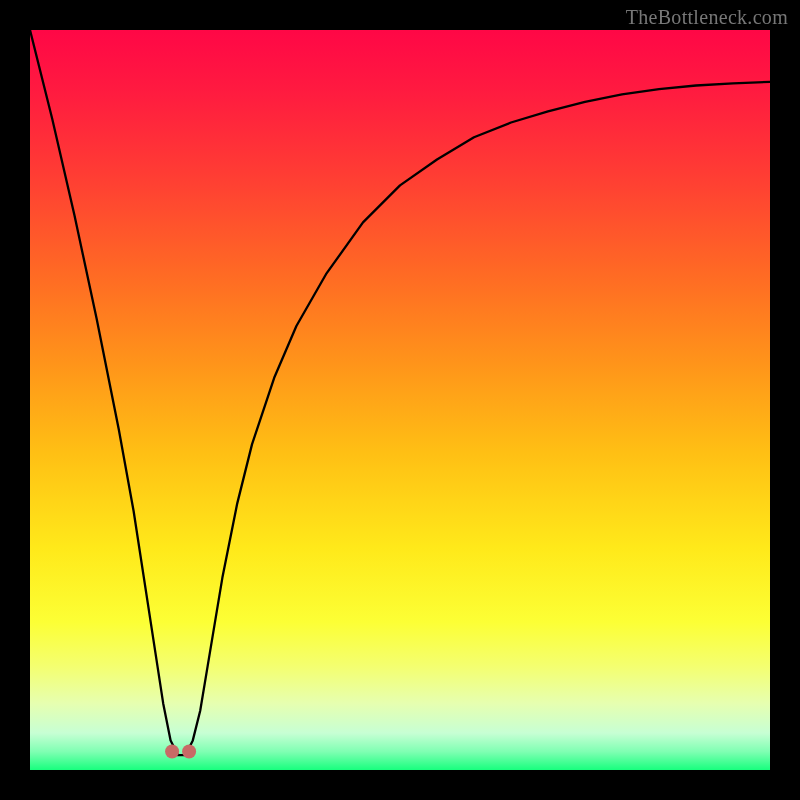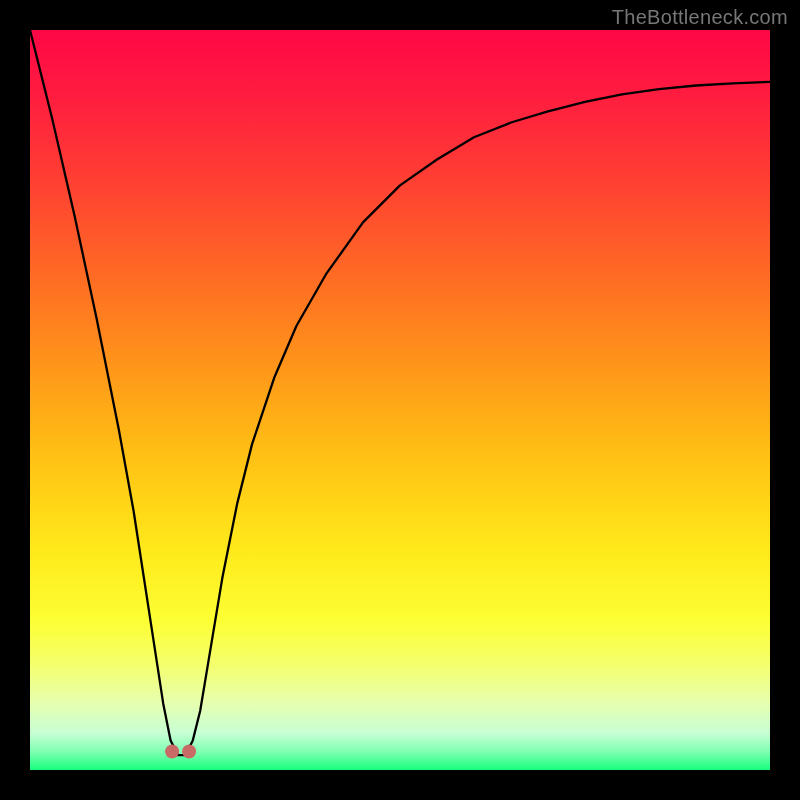--- a/index.html
+++ b/index.html
@@ -65,20 +65,21 @@
     stroke: none;
   }
   .watermark {
     position: absolute;
     top: 6px;
     right: 12px;
     color: #777;
     font-size: 20px;
     letter-spacing: 0.3px;
     user-select: none;
+    font-family: Liberation Serif, serif;
   }
 </style>
 </head>
 <body>
 
 <div class="frame">
 
   <div class="plot">
     <div class="gradient"></div>
 

